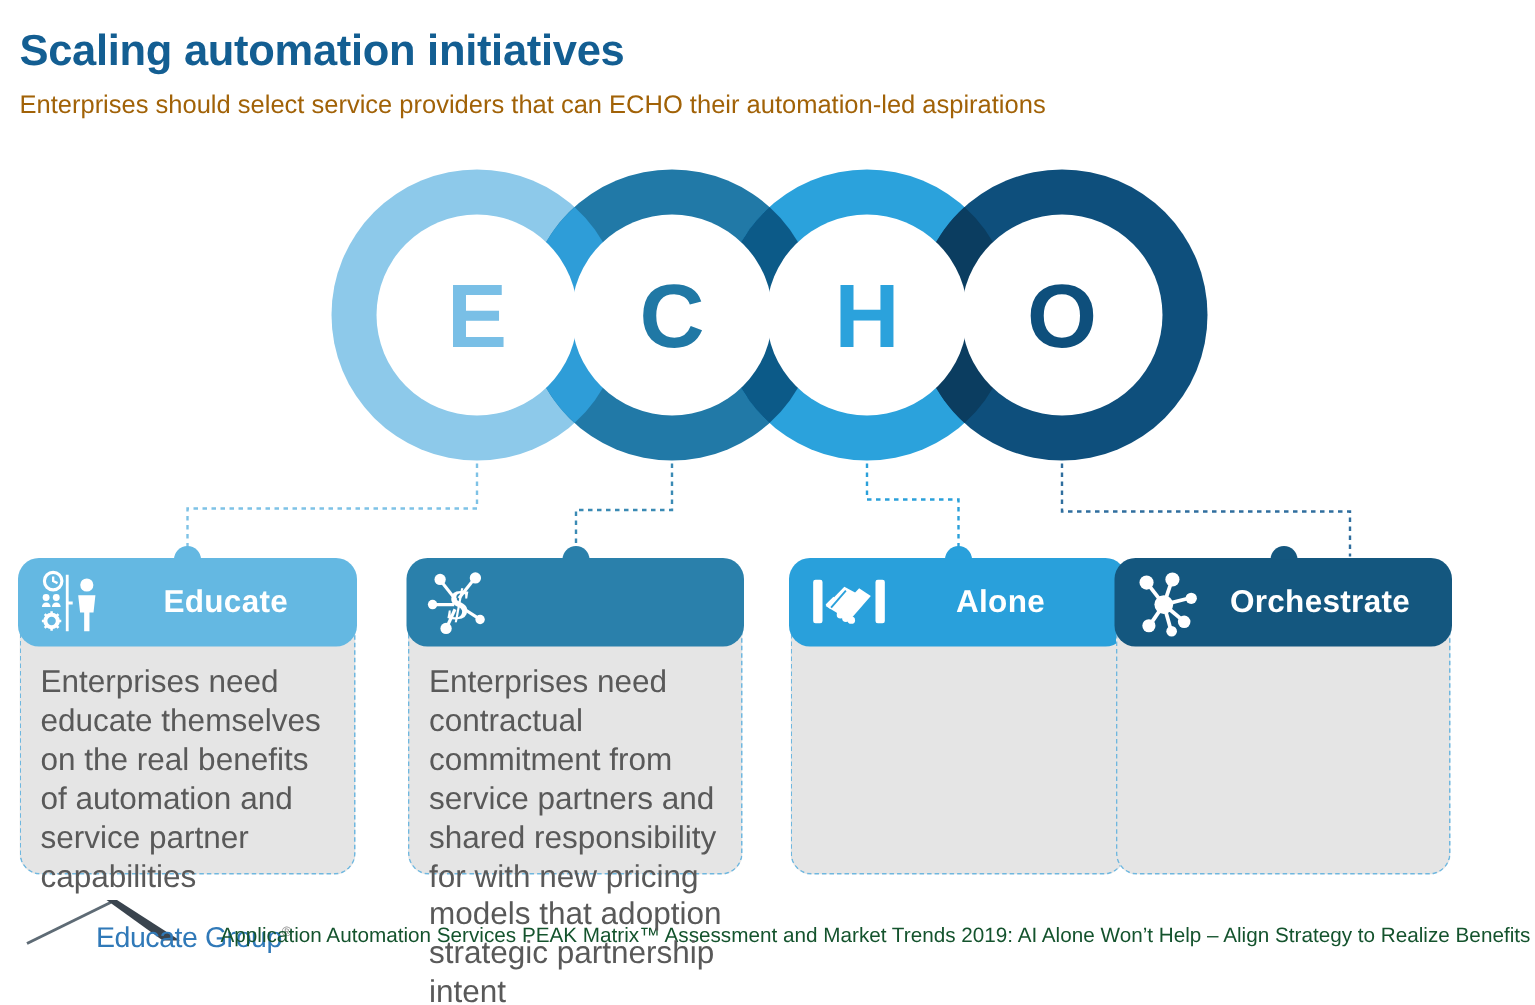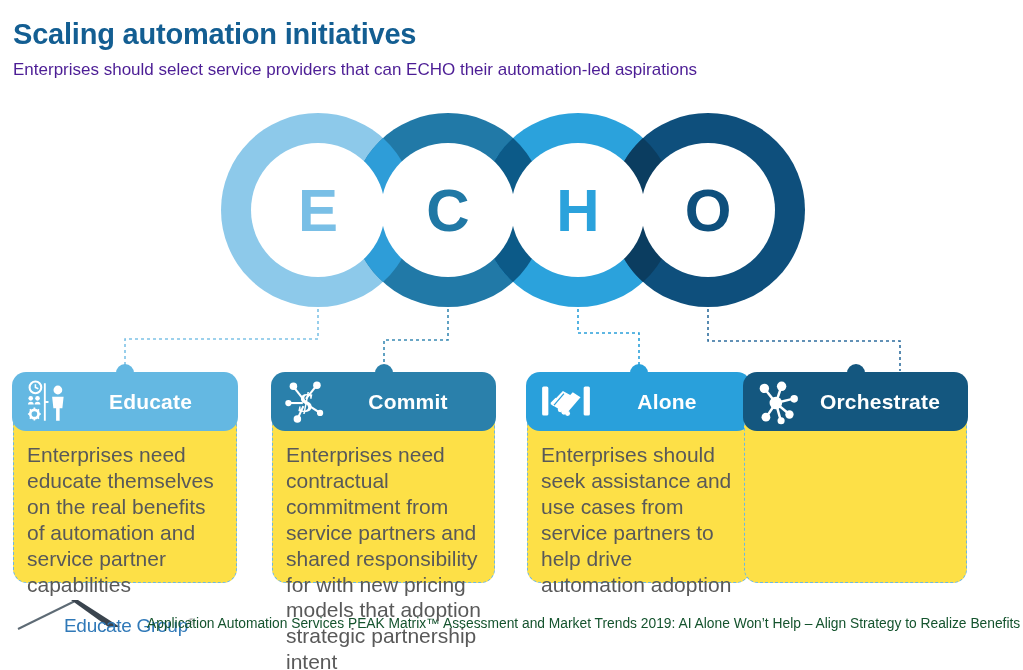--- a/index.html
+++ b/index.html
@@ -5,30 +5,30 @@
   html,body{margin:0;padding:0;background:#fff;}
   .canvas{
     position:relative;width:1023px;height:670px;background:#ffffff;
     font-family:"Liberation Sans","DejaVu Sans",sans-serif;overflow:hidden;
   }
   .page-title{
     position:absolute;left:13px;top:18px;font-size:29px;font-weight:bold;
     color:#135E92;letter-spacing:-0.2px;
   }
   .page-subtitle{
-    position:absolute;left:13px;top:60px;font-size:17px;color:#4c1d95;
+    position:absolute;left:13px;top:60px;font-size:17px;color:#a16207;
   }
   .overlay{position:absolute;left:0;top:0;width:1023px;height:670px;pointer-events:none;}
   .echo-letter{
     font-family:"Liberation Sans","DejaVu Sans",sans-serif;
     font-weight:bold;font-size:60px;text-anchor:middle;
   }
   .card{
     position:absolute;top:373px;height:210px;box-sizing:border-box;
-    border:1.6px dashed #6FB7DF;border-radius:14px;background:#fde047;z-index:2;
+    border:1.6px dashed #6FB7DF;border-radius:14px;background:#e5e5e5;z-index:2;
   }
   .card-header{
     position:relative;margin:-1.6px -1.6px 0 -1.6px;height:59px;border-radius:14px;
     display:flex;align-items:center;background:var(--hdr);
   }
   .bump{
     position:absolute;top:-8px;left:50%;transform:translateX(-50%);
     width:18px;height:9px;border-radius:9px 9px 0 0;background:var(--hdr);
   }
   .hdr-icon{flex:0 0 auto;margin-left:13px;display:flex;align-items:center;}
@@ -135,21 +135,20 @@
           <g fill="#ffffff">
             <circle cx="9" cy="7" r="3.6"></circle>
             <circle cx="31.5" cy="6" r="3.6"></circle>
             <circle cx="4.2" cy="23" r="3"></circle>
             <circle cx="12.8" cy="38.2" r="3.6"></circle>
             <circle cx="34.5" cy="32.5" r="3"></circle>
           </g>
           <text x="14" y="32" font-family="Liberation Serif, DejaVu Serif, serif" font-style="italic" font-weight="bold" font-size="27" fill="#ffffff">$</text>
         </svg>
       </div>
-      <div class="hdr-title">Commit</div>
     </div>
     <div class="card-body">Enterprises need contractual commitment from service partners and shared responsibility for with new pricing models that adoption strategic partnership intent</div>
   </div>
 
   <div class="card card3">
     <div class="card-header">
       <div class="bump"></div>
       <div class="hdr-icon">
         <svg width="54" height="42" viewBox="0 0 52 40">
           <g fill="#ffffff">
@@ -160,21 +159,20 @@
             <circle cx="20.5" cy="27.5" r="2.4"></circle>
             <circle cx="24" cy="29.8" r="2.4"></circle>
             <circle cx="27.5" cy="31" r="2.4"></circle>
             <polygon points="11,21 16,16 19,19 14,24"></polygon>
           </g>
           <path d="M24 12 L14.5 23" stroke="#29A0DB" stroke-width="1.2" fill="none"></path>
         </svg>
       </div>
       <div class="hdr-title">Alone</div>
     </div>
-    <div class="card-body">Enterprises should seek assistance and use cases from service partners to help drive automation adoption</div>
   </div>
 
   <div class="card card4">
     <div class="card-header">
       <div class="bump"></div>
       <div class="hdr-icon">
         <svg width="46" height="46" viewBox="0 0 44 44">
           <g stroke="#ffffff" stroke-width="2.4" fill="none">
             <path d="M19 23 L8.5 9.5"></path>
             <path d="M19 23 L24 8"></path>

